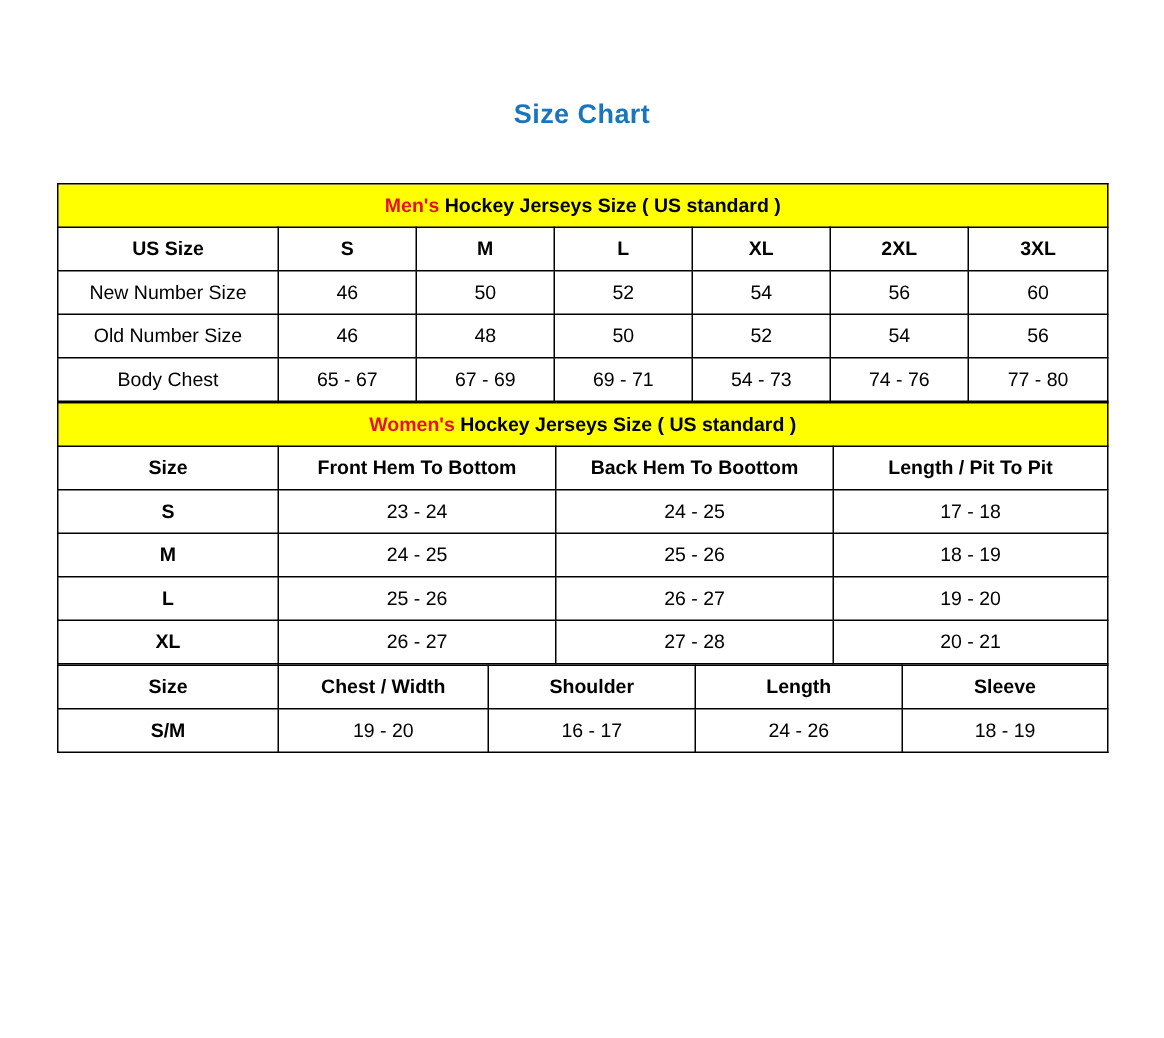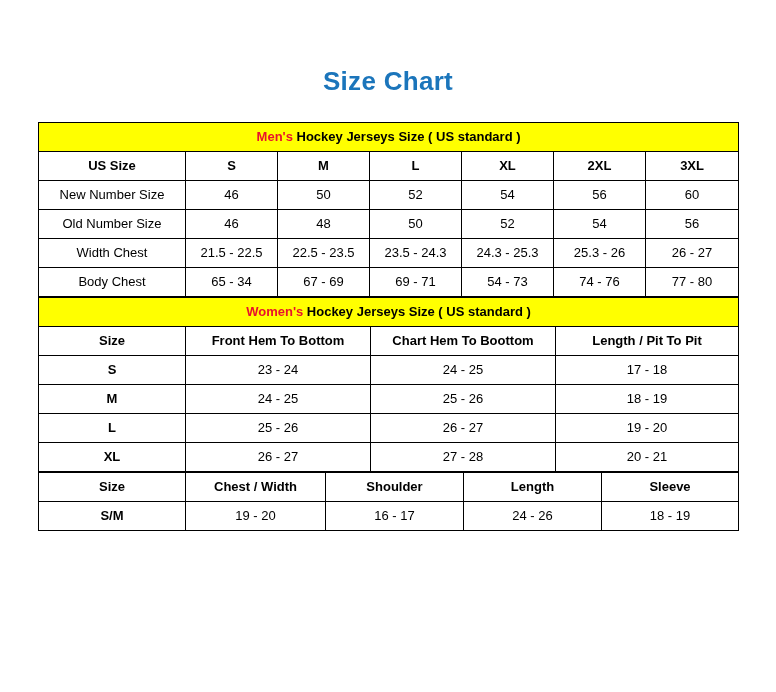--- a/index.html
+++ b/index.html
@@ -16,21 +16,21 @@
   }
   .page {
     width: 776px;
     height: 692px;
     position: relative;
     box-sizing: border-box;
   }
   .title {
     text-align: center;
     color: #1b75bb;
-    font-size: 26px;
+    font-size: 18px;
     font-weight: bold;
     margin: 0;
     padding-top: 66px;
     letter-spacing: 0.3px;
   }
   .chart-wrap {
     position: absolute;
     left: 38px;
     top: 122px;
     width: 700px;
@@ -112,31 +112,22 @@
         <tr>
           <td class="row-head">Old Number Size</td>
           <td>46</td>
           <td>48</td>
           <td>50</td>
           <td>52</td>
           <td>54</td>
           <td>56</td>
         </tr>
         <tr>
-          <td class="row-head">Width Chest</td>
-          <td>21.5 - 22.5</td>
-          <td>22.5 - 23.5</td>
-          <td>23.5 - 24.3</td>
-          <td>24.3 - 25.3</td>
-          <td>25.3 - 26</td>
-          <td>26 - 27</td>
-        </tr>
-        <tr>
           <td class="row-head">Body Chest</td>
-          <td>65 - 34</td>
+          <td>65 - 67</td>
           <td>67 - 69</td>
           <td>69 - 71</td>
           <td>54 - 73</td>
           <td>74 - 76</td>
           <td>77 - 80</td>
         </tr>
       </tbody>
     </table>
 
     <table class="size-table">
@@ -146,21 +137,21 @@
         <col style="width:185px">
         <col style="width:183px">
       </colgroup>
       <tbody>
         <tr>
           <td class="section-header" colspan="4"><span class="hl">Women's</span><span> Hockey Jerseys Size ( US standard )</span></td>
         </tr>
         <tr>
           <td class="col-head">Size</td>
           <td class="col-head">Front Hem To Bottom</td>
-          <td class="col-head">Chart Hem To Boottom</td>
+          <td class="col-head">Back Hem To Boottom</td>
           <td class="col-head">Length / Pit To Pit</td>
         </tr>
         <tr>
           <td class="row-head-bold">S</td>
           <td>23 - 24</td>
           <td>24 - 25</td>
           <td>17 - 18</td>
         </tr>
         <tr>
           <td class="row-head-bold">M</td>

